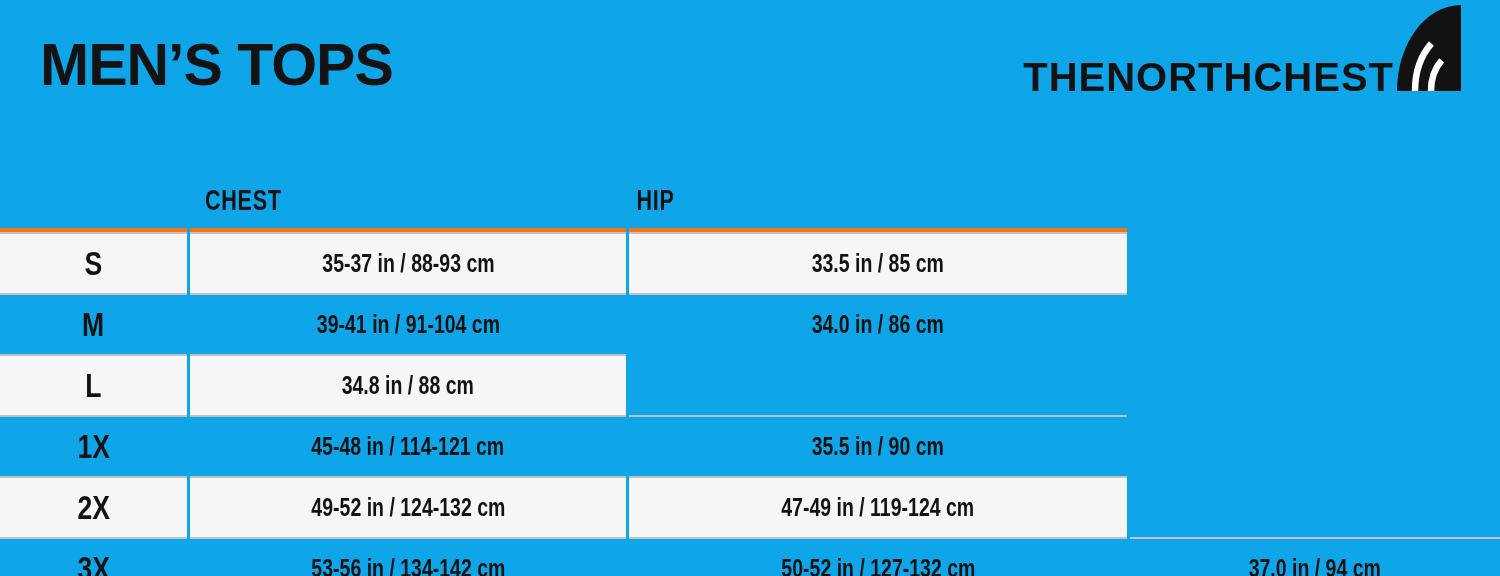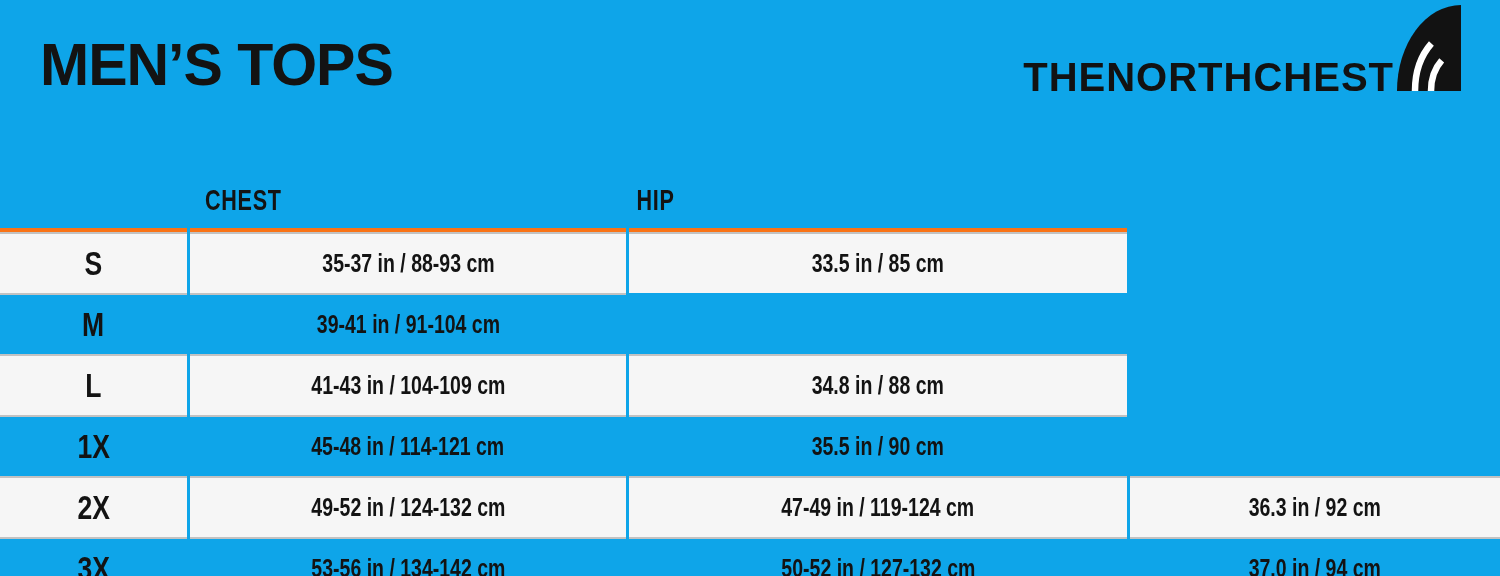--- a/index.html
+++ b/index.html
@@ -102,28 +102,28 @@
         </div>
     </div>
 
     <div class="grid-row body-row">
       <div class="cell">
           <span class="size-label">M</span>
         </div>
       <div class="cell">
           <span class="cell-value">39-41 in / 91-104 cm</span>
         </div>
+      <div class="cell">
+          <span class="cell-value">34.0 in / 86 cm</span>
+        </div>
     </div>
 
     <div class="grid-row body-row alt">
       <div class="cell">
           <span class="size-label">L</span>
-        </div>
-      <div class="cell">
-          <span class="cell-value">41-43 in / 104-109 cm</span>
         </div>
       <div class="cell">
           <span class="cell-value">34.8 in / 88 cm</span>
         </div>
     </div>
 
     <div class="grid-row body-row">
       <div class="cell">
           <span class="size-label">1X</span>
         </div>
@@ -138,23 +138,20 @@
     <div class="grid-row body-row alt">
       <div class="cell">
           <span class="size-label">2X</span>
         </div>
       <div class="cell">
           <span class="cell-value">49-52 in / 124-132 cm</span>
         </div>
       <div class="cell">
           <span class="cell-value">47-49 in / 119-124 cm</span>
         </div>
-      <div class="cell">
-          <span class="cell-value">36.3 in / 92 cm</span>
-        </div>
     </div>
 
     <div class="grid-row body-row">
       <div class="cell">
           <span class="size-label">3X</span>
         </div>
       <div class="cell">
           <span class="cell-value">53-56 in / 134-142 cm</span>
         </div>
       <div class="cell">

